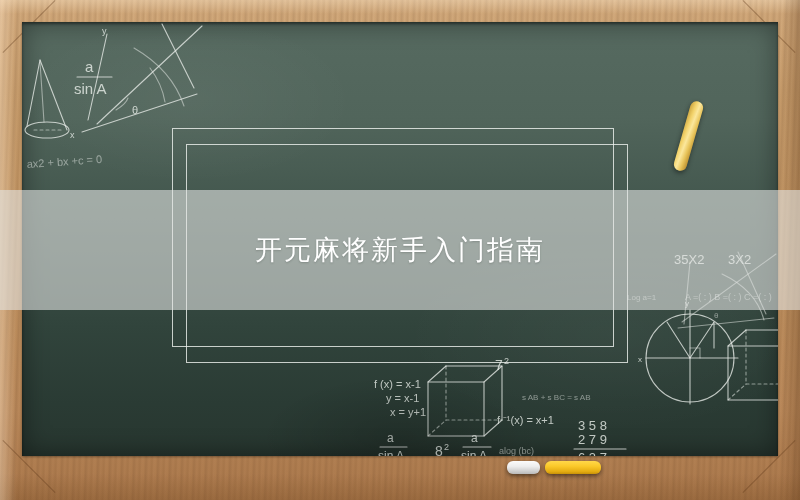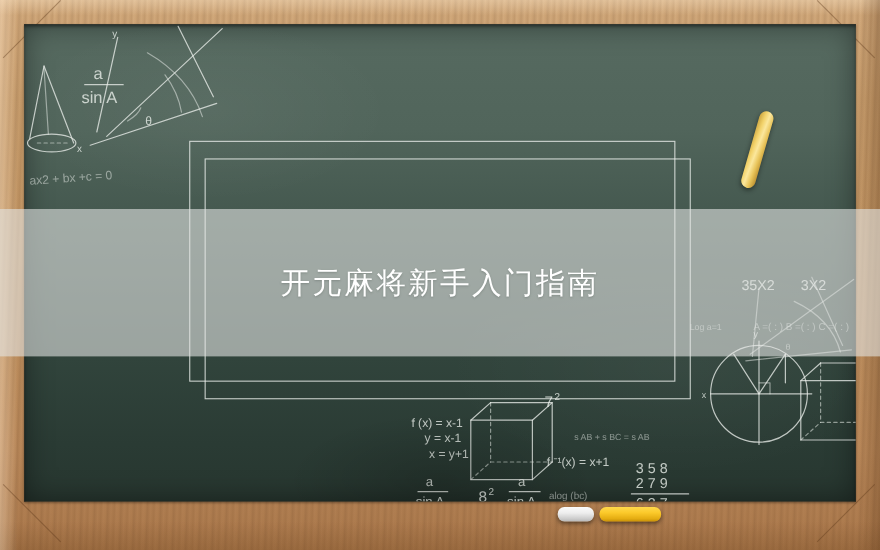--- a/index.html
+++ b/index.html
@@ -163,21 +163,21 @@
     width: 56px;
     background: linear-gradient(180deg, #ffd84a 0%, #fbc92a 40%, #e5ad12 80%, #c99208 100%);
   }
 
   
   .caption-band {
     position: absolute;
     left: 0;
     top: 190px;
     width: 800px;
-    height: 134px;
+    height: 120px;
     background: rgba(226, 229, 226, 0.60);
     display: flex;
     align-items: center;
     justify-content: center;
   }
   .caption-title {
     color: #ffffff;
     font-size: 27px;
     letter-spacing: 2px;
     font-weight: 400;

